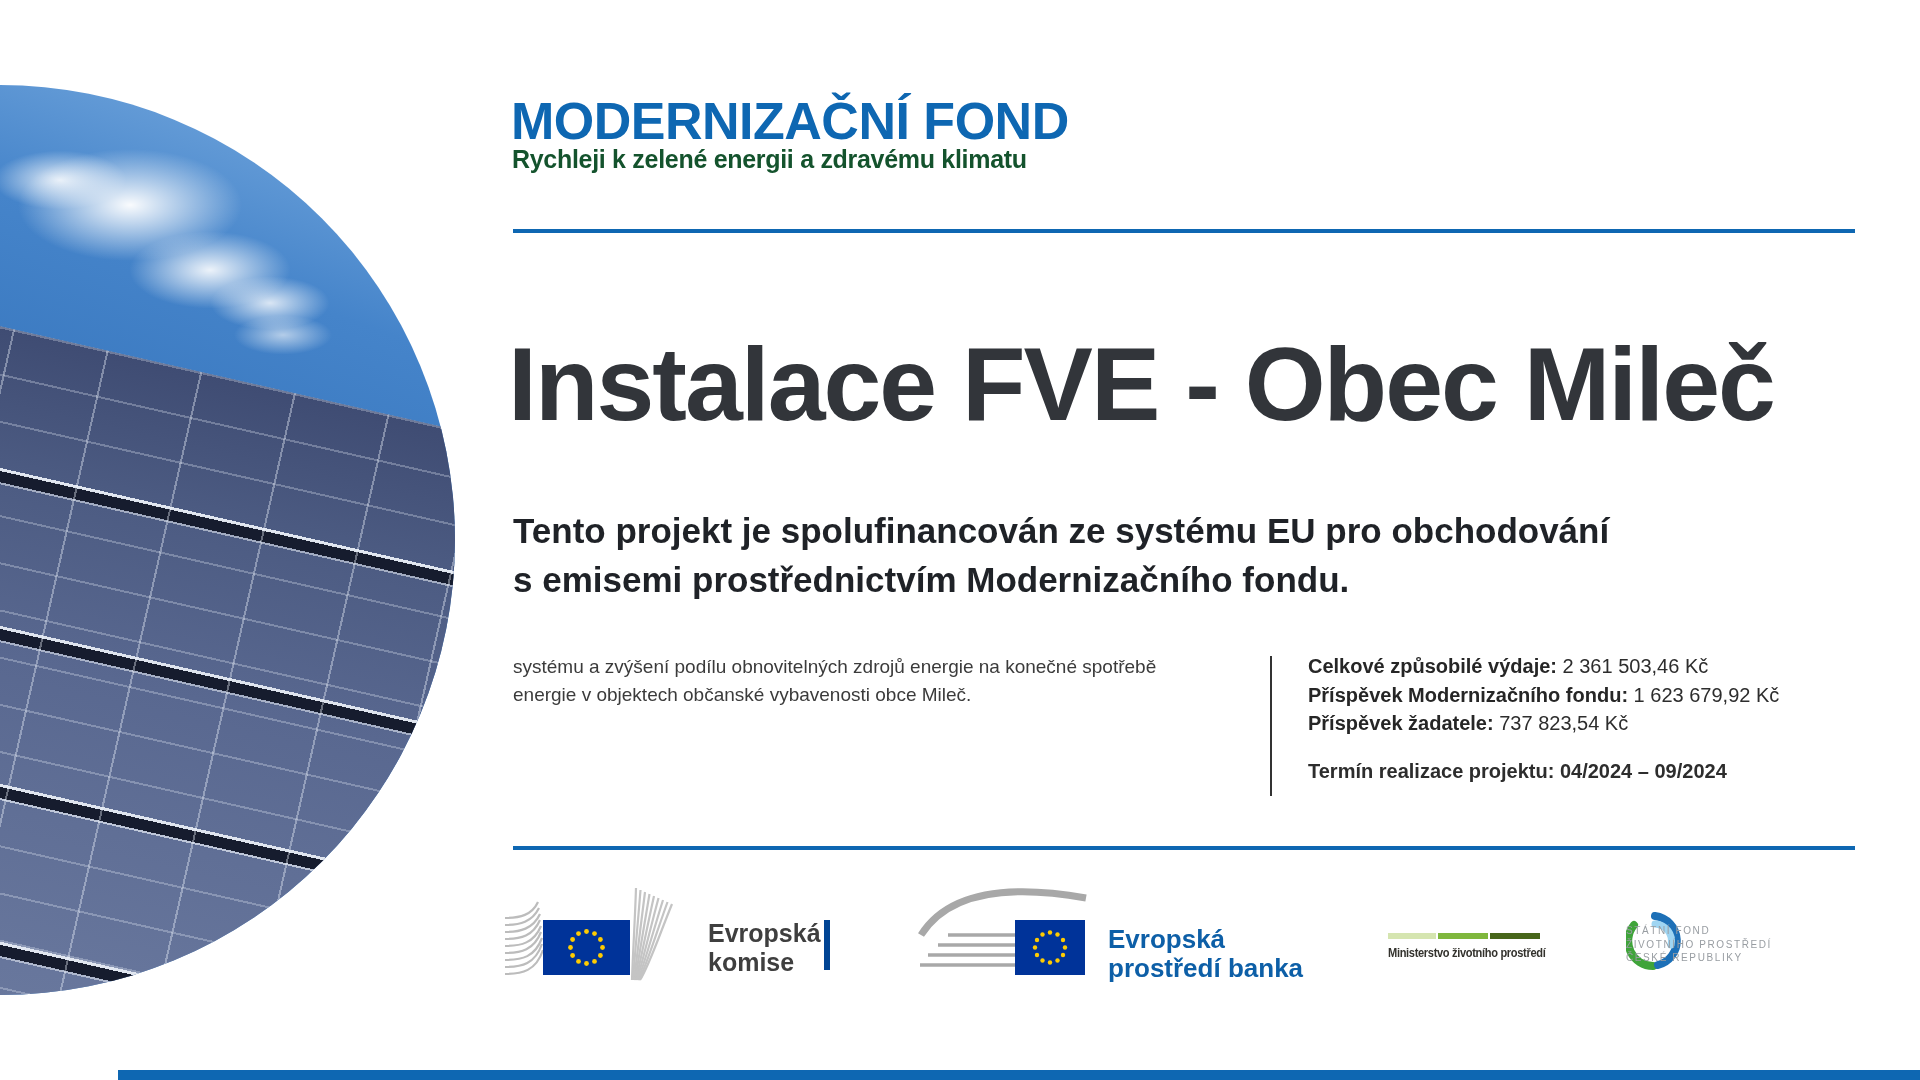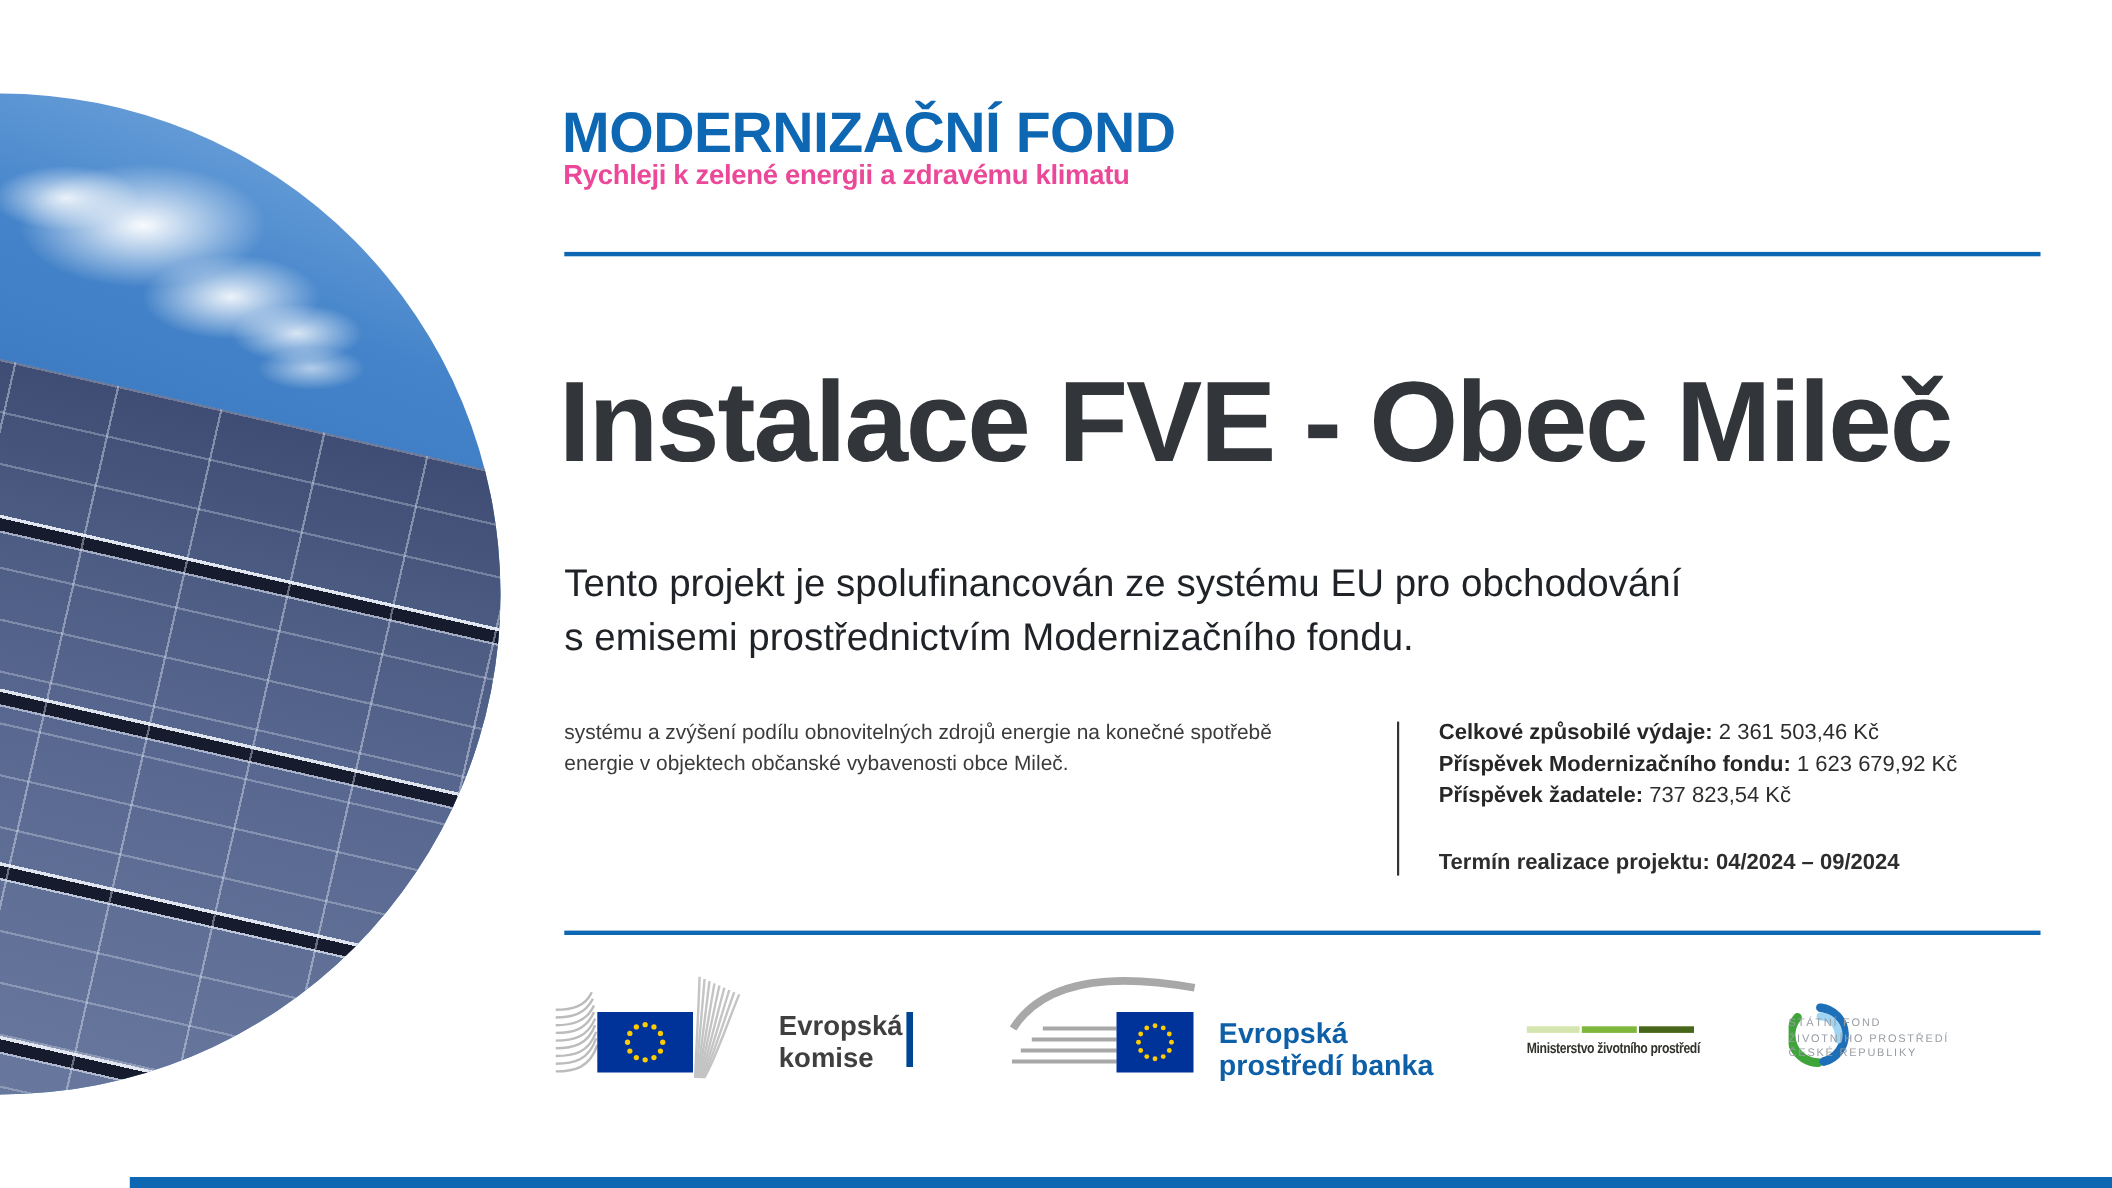--- a/index.html
+++ b/index.html
@@ -22,32 +22,32 @@
      repeating-linear-gradient(180deg, rgba(238,244,253,.28) 0 2px, rgba(255,255,255,0) 2px 46px),
      repeating-linear-gradient(180deg, rgba(255,255,255,0) 0 138px, rgba(246,250,255,.85) 138px 141px, #161c2e 141px 152px, rgba(246,250,255,.5) 152px 154px),
      linear-gradient(180deg,#3f4c73 0,#4c5b82 140px,#596890 320px,#67769c 620px,#7684a4 950px);}
 
   
   .rule{position:absolute;left:513px;width:1342px;height:4px;background:var(--accent-blue,#0e67b2);}
 
   .brand-title{position:absolute;left:511px;top:95px;font-size:52px;line-height:52px;font-weight:700;
      letter-spacing:-.5px;color:var(--accent-blue,#0e67b2);white-space:nowrap;}
   .brand-tagline{position:absolute;left:512px;top:147px;font-size:25px;line-height:25px;font-weight:700;
-     letter-spacing:-.3px;color:#ec4899;white-space:nowrap;}
+     letter-spacing:-.3px;color:#14532d;white-space:nowrap;}
 
   .title{position:absolute;left:508px;top:310px;font-size:104px;line-height:104px;font-weight:700;
      letter-spacing:-2px;color:var(--title-charcoal,#32353a);white-space:nowrap;margin-top:22px;}
-  .subtitle{position:absolute;left:513px;top:506px;font-size:35px;line-height:49px;font-weight:400;
+  .subtitle{position:absolute;left:513px;top:506px;font-size:35px;line-height:49px;font-weight:700;
      color:#1f2227;white-space:nowrap;}
 
   .desc{position:absolute;left:513px;top:653px;font-size:19px;line-height:27.5px;color:#3b3b3b;white-space:nowrap;}
   .divider{position:absolute;left:1270px;top:656px;width:2px;height:140px;background:#333;}
   .finance{position:absolute;left:1308px;top:652px;font-size:20px;line-height:28.5px;color:#2d2d2d;white-space:nowrap;}
   .finance b{font-weight:700;color:#262626;}
-  .finance .term{margin-top:32px;font-weight:700;}
+  .finance .term{margin-top:19px;font-weight:700;}
 
   
   .ec-text{position:absolute;left:708px;top:919px;font-size:25px;line-height:28.5px;font-weight:600;
      color:#3f3f3f;white-space:nowrap;}
   .ec-bar{position:absolute;left:824px;top:920px;width:6px;height:50px;background:var(--ec-bar-blue,#004494);}
   .eib-text{position:absolute;left:1108px;top:925px;font-size:26px;line-height:29px;font-weight:700;
      color:var(--eib-text-blue,#0d5fa7);white-space:nowrap;}
   .moe{position:absolute;left:1388px;top:933px;text-align:center;}
   .moe-bars{display:flex;gap:2px;height:6px;width:152px;}
   .moe-bars span{display:block;height:6px;}

